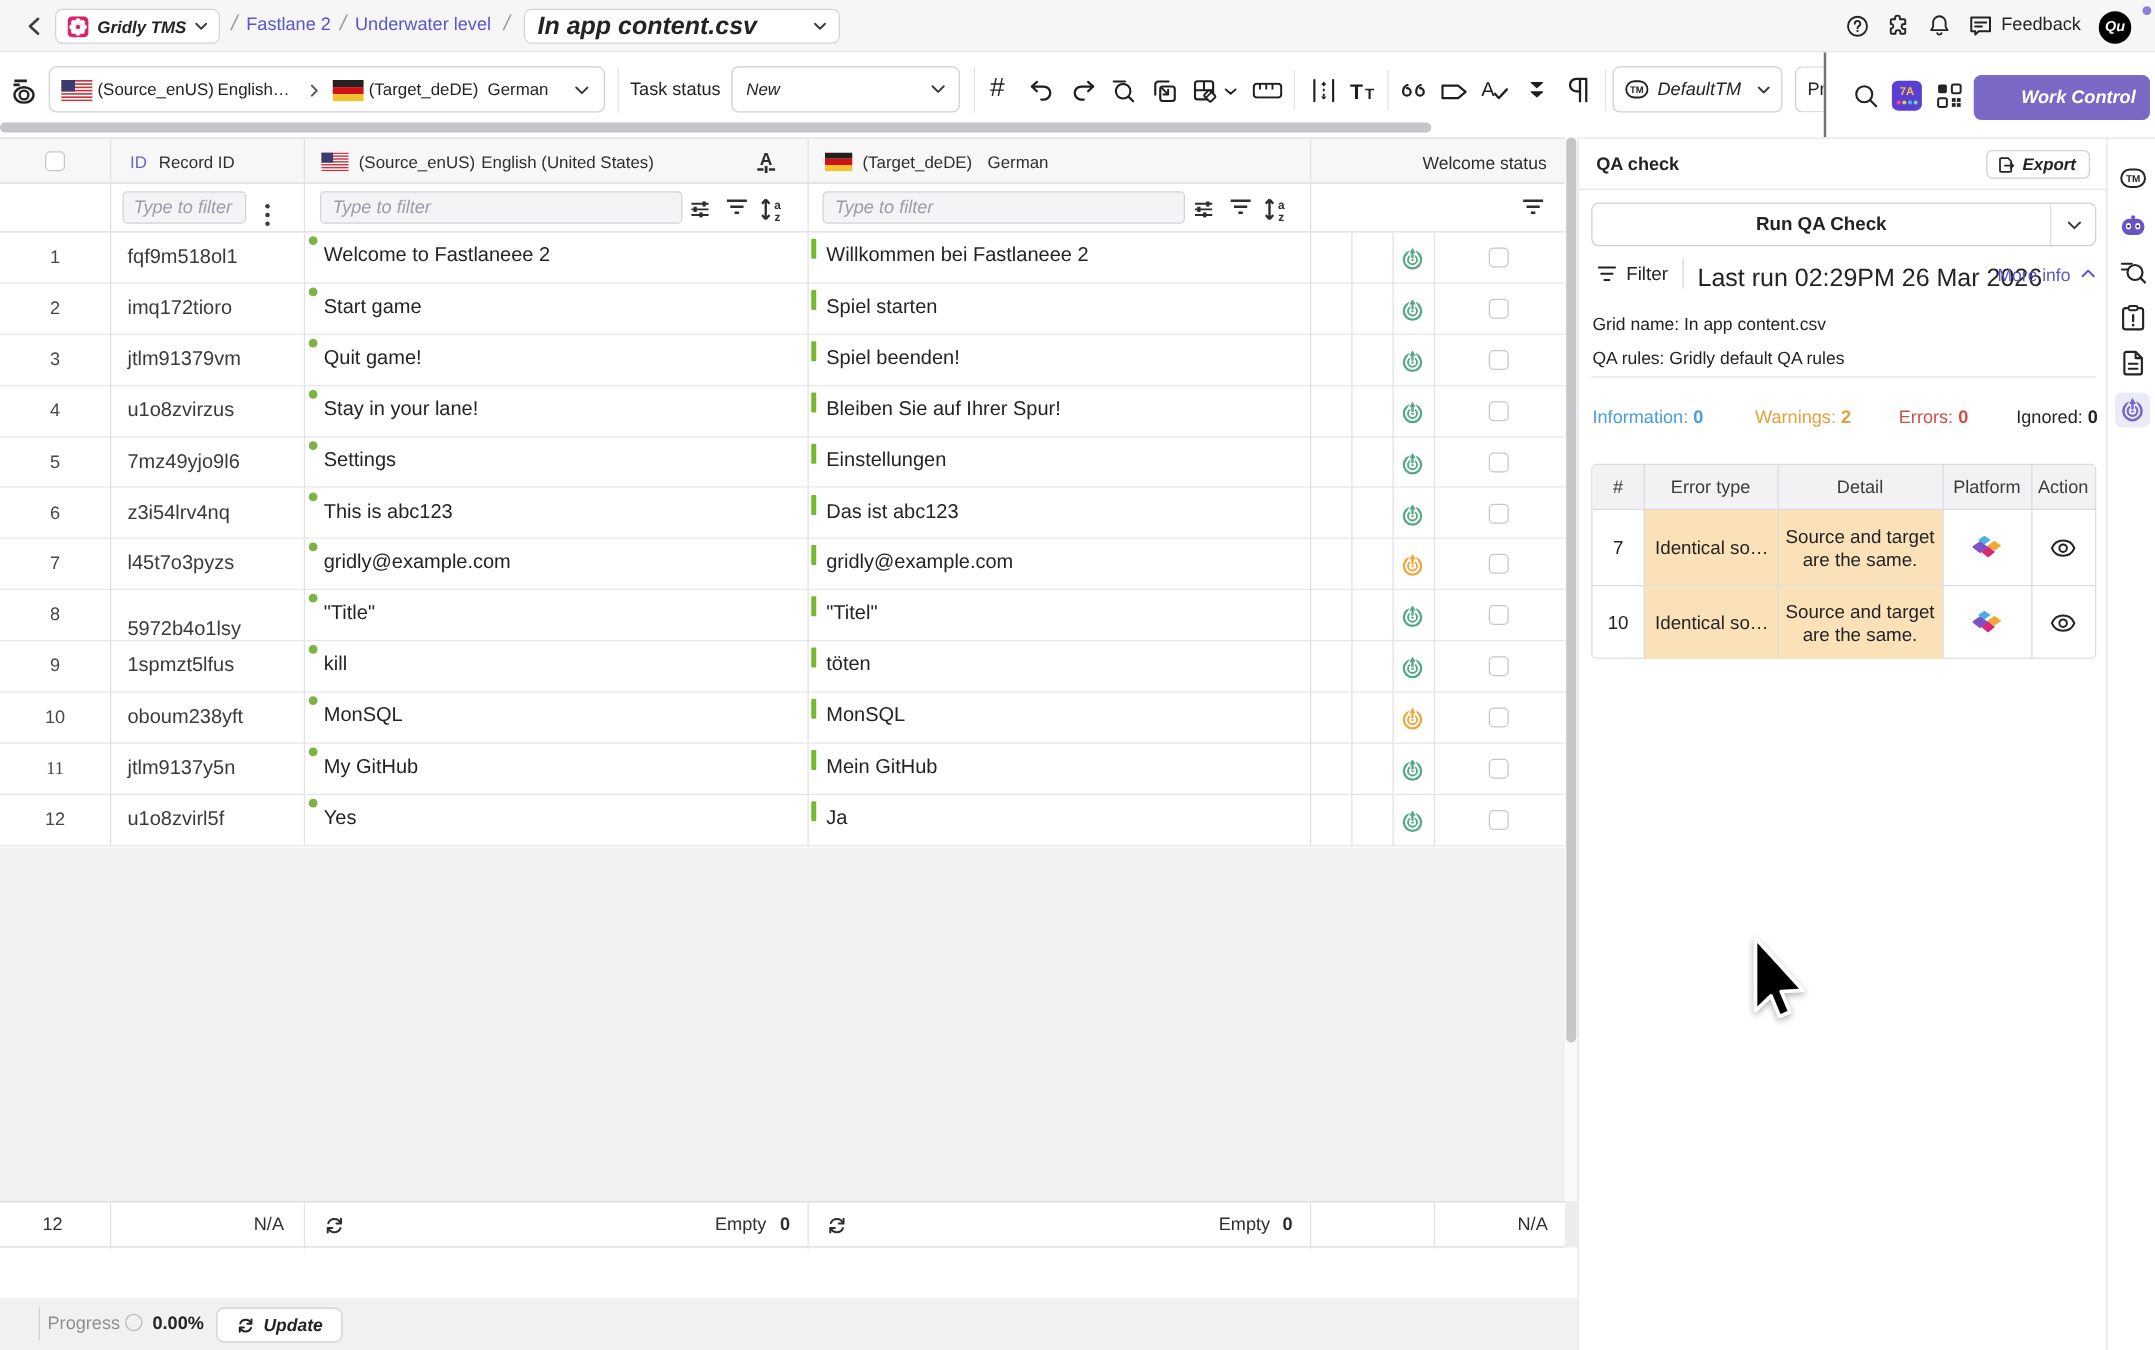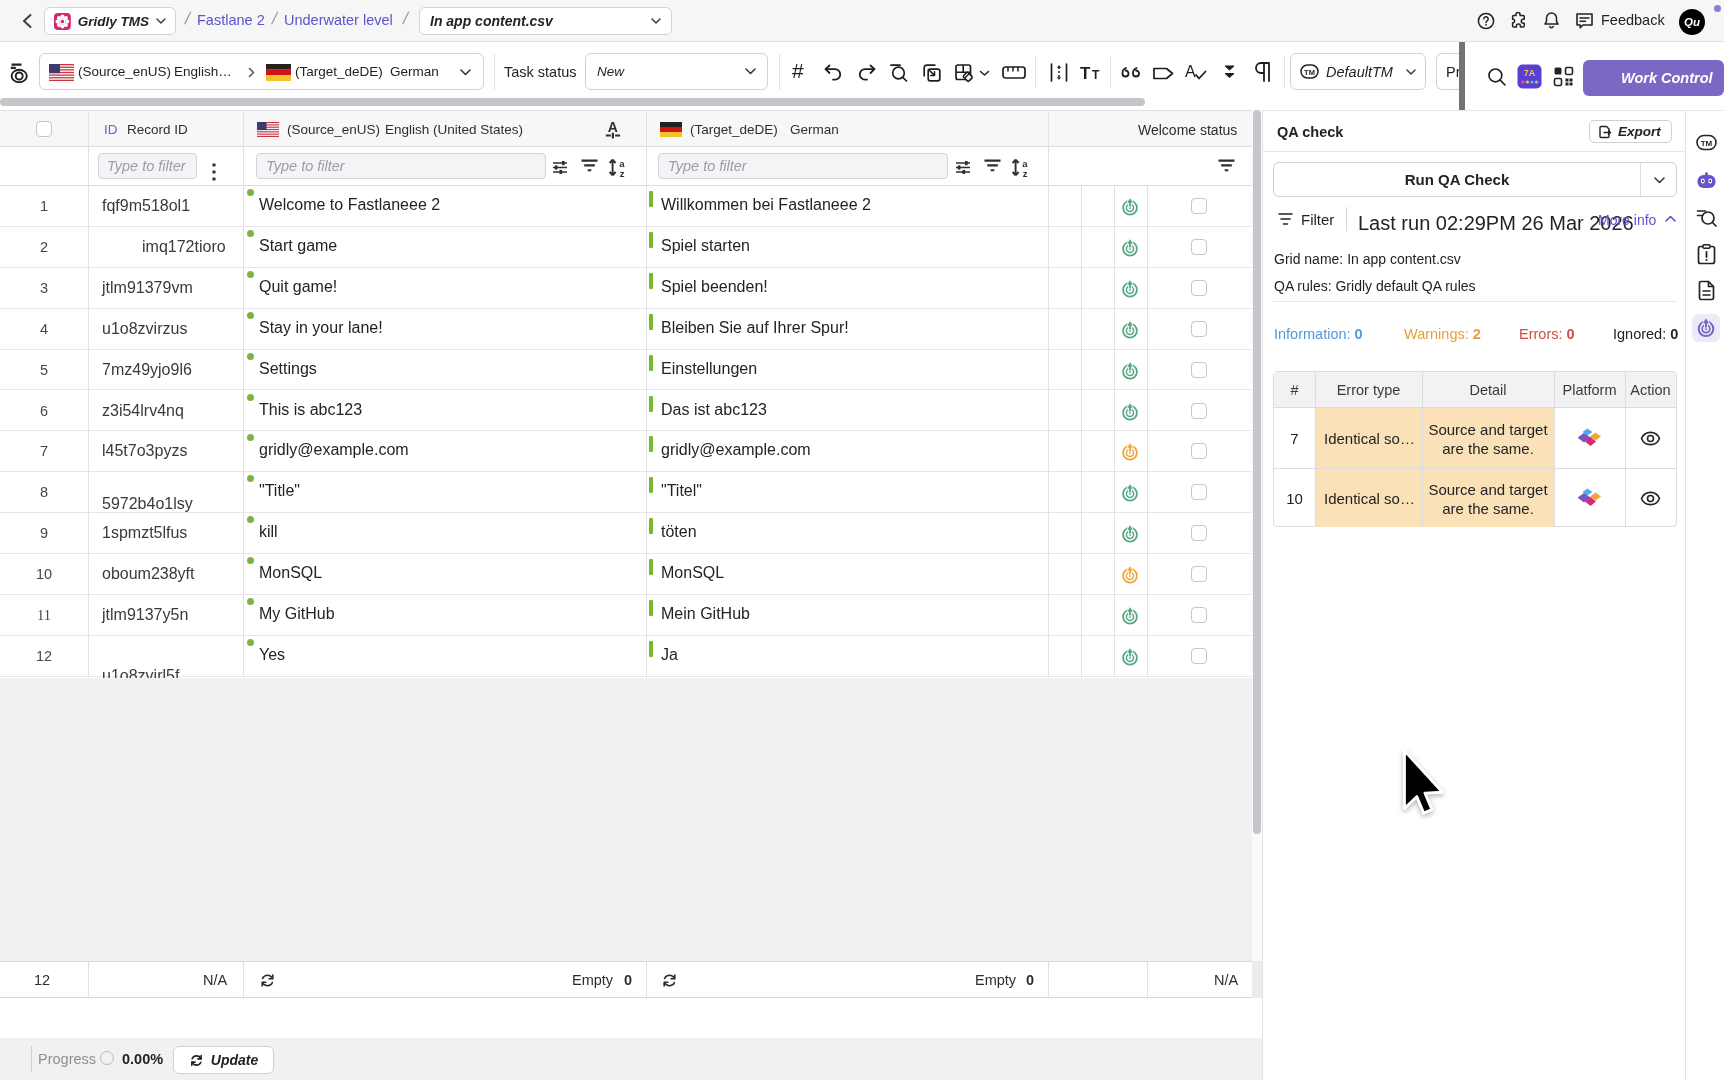--- a/index.html
+++ b/index.html
@@ -39,21 +39,21 @@
       <svg style="margin-left:7px;" width="10" height="6" viewBox="0 0 10 6">
           <path d="M1 1 L5 5 L9 1" fill="none" stroke="#3c3c3f" stroke-width="1.5" stroke-linecap="round" stroke-linejoin="round"></path>
         </svg>
     </div>
     <span class="abs" style="left:185px;top:9px;font-size:17px;color:#9a9aa0;transform:skewX(-12deg);">/</span>
     <a class="abs" style="left:197px;top:12px;font-size:14.5px;color:#5a55c9;text-decoration:none;">Fastlane 2</a>
     <span class="abs" style="left:272px;top:9px;font-size:17px;color:#9a9aa0;transform:skewX(-12deg);">/</span>
     <a class="abs" style="left:284px;top:12px;font-size:14.5px;color:#5a55c9;text-decoration:none;">Underwater level</a>
     <span class="abs" style="left:403px;top:9px;font-size:17px;color:#9a9aa0;transform:skewX(-12deg);">/</span>
     <div class="abs flex" style="left:419px;top:7px;width:253px;height:28px;background:#fff;border:1px solid #d4d4d8;border-radius:6px;padding:0 10px;">
-      <span style="font-size:14px;font-weight:bold;color:#232326;">In app content.csv</span>
+      <span style="font-size:20px;font-weight:bold;color:#232326;">In app content.csv</span>
       <svg style="margin-left:auto;" width="10" height="6" viewBox="0 0 10 6">
           <path d="M1 1 L5 5 L9 1" fill="none" stroke="#3c3c3f" stroke-width="1.5" stroke-linecap="round" stroke-linejoin="round"></path>
         </svg>
     </div>
 
     <svg class="abs" style="left:1477px;top:12px;" width="18" height="18" viewBox="0 0 18 18">
       <circle cx="9" cy="9" r="7.6" fill="none" stroke="#232326" stroke-width="1.5"></circle>
       <path d="M6.8 7 a2.2 2.2 0 1 1 3.3 1.9 c-0.8 0.45 -1.1 0.8 -1.1 1.6" fill="none" stroke="#232326" stroke-width="1.5" stroke-linecap="round"></path>
       <circle cx="9" cy="12.8" r="0.9" fill="#232326"></circle>
     </svg>
@@ -194,21 +194,21 @@
       </svg>
       <span style="font-size:14.5px;color:#232326;margin-left:7px;">DefaultTM</span>
       <svg style="margin-left:auto;" width="10" height="6" viewBox="0 0 10 6">
           <path d="M1 1 L5 5 L9 1" fill="none" stroke="#3c3c3f" stroke-width="1.5" stroke-linecap="round" stroke-linejoin="round"></path>
         </svg>
     </div>
     <div class="abs" style="left:1436px;top:11px;width:23px;height:37px;background:#fff;border:1px solid #d0d0d5;border-right:none;border-radius:6px 0 0 6px;overflow:hidden;">
       <span style="position:absolute;left:9px;top:10px;font-size:14.5px;color:#232326;">Pre</span>
     </div>
 
-    <div class="abs" style="left:1459px;top:0;width:265px;height:68px;background:#fff;border-left:6px solid #737373;">
+    <div class="abs" style="left:1459px;top:0;width:265px;height:68px;background:#fff;border-left:2px solid #737373;">
       <svg class="abs" style="left:22px;top:25px;" width="20" height="20" viewBox="0 0 20 20">
         <circle cx="8.4" cy="8.4" r="6.4" fill="none" stroke="#232326" stroke-width="1.7"></circle>
         <path d="M13.2 13.2 L18 18" stroke="#232326" stroke-width="1.7" stroke-linecap="round"></path>
       </svg>
       <svg class="abs" style="left:52px;top:22px;" width="25" height="25" viewBox="0 0 25 25">
         <rect x="0.5" y="0.5" width="24" height="24" rx="5" fill="#5b3fd4"></rect>
         <text x="12.5" y="12" font-size="9" font-weight="bold" fill="#f3c73f" text-anchor="middle" font-family="Liberation Sans,sans-serif">7A</text>
         <g>
             <circle cx="6" cy="18" r="1.6" fill="#ef4f8b"></circle>
             <circle cx="10.5" cy="18" r="1.6" fill="#f3c73f"></circle>
@@ -333,21 +333,21 @@
 <svg class="abs" style="left:1121px;top:11px;" width="18" height="19" viewBox="0 0 18 19">
 <circle cx="9" cy="10.8" r="6.9" fill="none" stroke="#54a883" stroke-width="1.8"></circle>
 <circle cx="9" cy="10.8" r="3.6" fill="none" stroke="#54a883" stroke-width="1.5"></circle>
 <circle cx="9" cy="10.8" r="1.1" fill="#54a883"></circle>
 <path d="M9 0.3 L12.6 6.5 L10.4 6 L10.4 10 L7.6 10 L7.6 6 L5.4 6.5 Z" fill="#54a883" stroke="#fff" stroke-width="0.9"></path>
 </svg>
 <div class="abs" style="left:1191px;top:12px;width:16px;height:16px;border:1.5px solid #c6c6cb;border-radius:4px;background:#fff;"></div>
 </div>
 <div class="abs" style="left:0;top:116.9px;width:1252px;height:40.9px;border-bottom:1px solid #e7e7ea;">
 <span class="abs" style="left:0;top:12px;width:88px;text-align:center;font-size:14.5px;color:#47474a;">2</span>
-<span class="abs" style="left:102px;top:11px;font-size:16px;color:#3a3a3e;margin-left:40px;">imq172tioro</span>
+<span class="abs" style="left:102px;top:11px;font-size:16px;color:#3a3a3e;">imq172tioro</span>
 <div class="abs" style="left:247px;top:3px;width:7px;height:7px;border-radius:50%;background:#7cb342;"></div>
 <span class="abs" style="left:259px;top:10px;font-size:16px;color:#232326;">Start game</span>
 <div class="abs" style="left:649px;top:5px;width:4px;height:16px;background:#76b82e;border-radius:1px;"></div>
 <span class="abs" style="left:661px;top:10px;font-size:16px;color:#232326;">Spiel starten</span>
 <svg class="abs" style="left:1121px;top:11px;" width="18" height="19" viewBox="0 0 18 19">
 <circle cx="9" cy="10.8" r="6.9" fill="none" stroke="#54a883" stroke-width="1.8"></circle>
 <circle cx="9" cy="10.8" r="3.6" fill="none" stroke="#54a883" stroke-width="1.5"></circle>
 <circle cx="9" cy="10.8" r="1.1" fill="#54a883"></circle>
 <path d="M9 0.3 L12.6 6.5 L10.4 6 L10.4 10 L7.6 10 L7.6 6 L5.4 6.5 Z" fill="#54a883" stroke="#fff" stroke-width="0.9"></path>
 </svg>
@@ -483,21 +483,21 @@
 <svg class="abs" style="left:1121px;top:11px;" width="18" height="19" viewBox="0 0 18 19">
 <circle cx="9" cy="10.8" r="6.9" fill="none" stroke="#54a883" stroke-width="1.8"></circle>
 <circle cx="9" cy="10.8" r="3.6" fill="none" stroke="#54a883" stroke-width="1.5"></circle>
 <circle cx="9" cy="10.8" r="1.1" fill="#54a883"></circle>
 <path d="M9 0.3 L12.6 6.5 L10.4 6 L10.4 10 L7.6 10 L7.6 6 L5.4 6.5 Z" fill="#54a883" stroke="#fff" stroke-width="0.9"></path>
 </svg>
 <div class="abs" style="left:1191px;top:12px;width:16px;height:16px;border:1.5px solid #c6c6cb;border-radius:4px;background:#fff;"></div>
 </div>
 <div class="abs" style="left:0;top:525.9px;width:1252px;height:40.9px;border-bottom:1px solid #e7e7ea;">
 <span class="abs" style="left:0;top:12px;width:88px;text-align:center;font-size:14.5px;color:#47474a;">12</span>
-<span class="abs" style="left:102px;top:11px;font-size:16px;color:#3a3a3e;margin-top:20px;">u1o8zvirl5f</span>
+<span class="abs" style="left:102px;top:11px;font-size:16px;color:#3a3a3e;">u1o8zvirl5f</span>
 <div class="abs" style="left:247px;top:3px;width:7px;height:7px;border-radius:50%;background:#7cb342;"></div>
 <span class="abs" style="left:259px;top:10px;font-size:16px;color:#232326;">Yes</span>
 <div class="abs" style="left:649px;top:5px;width:4px;height:16px;background:#76b82e;border-radius:1px;"></div>
 <span class="abs" style="left:661px;top:10px;font-size:16px;color:#232326;">Ja</span>
 <svg class="abs" style="left:1121px;top:11px;" width="18" height="19" viewBox="0 0 18 19">
 <circle cx="9" cy="10.8" r="6.9" fill="none" stroke="#54a883" stroke-width="1.8"></circle>
 <circle cx="9" cy="10.8" r="3.6" fill="none" stroke="#54a883" stroke-width="1.5"></circle>
 <circle cx="9" cy="10.8" r="1.1" fill="#54a883"></circle>
 <path d="M9 0.3 L12.6 6.5 L10.4 6 L10.4 10 L7.6 10 L7.6 6 L5.4 6.5 Z" fill="#54a883" stroke="#fff" stroke-width="0.9"></path>
 </svg>

